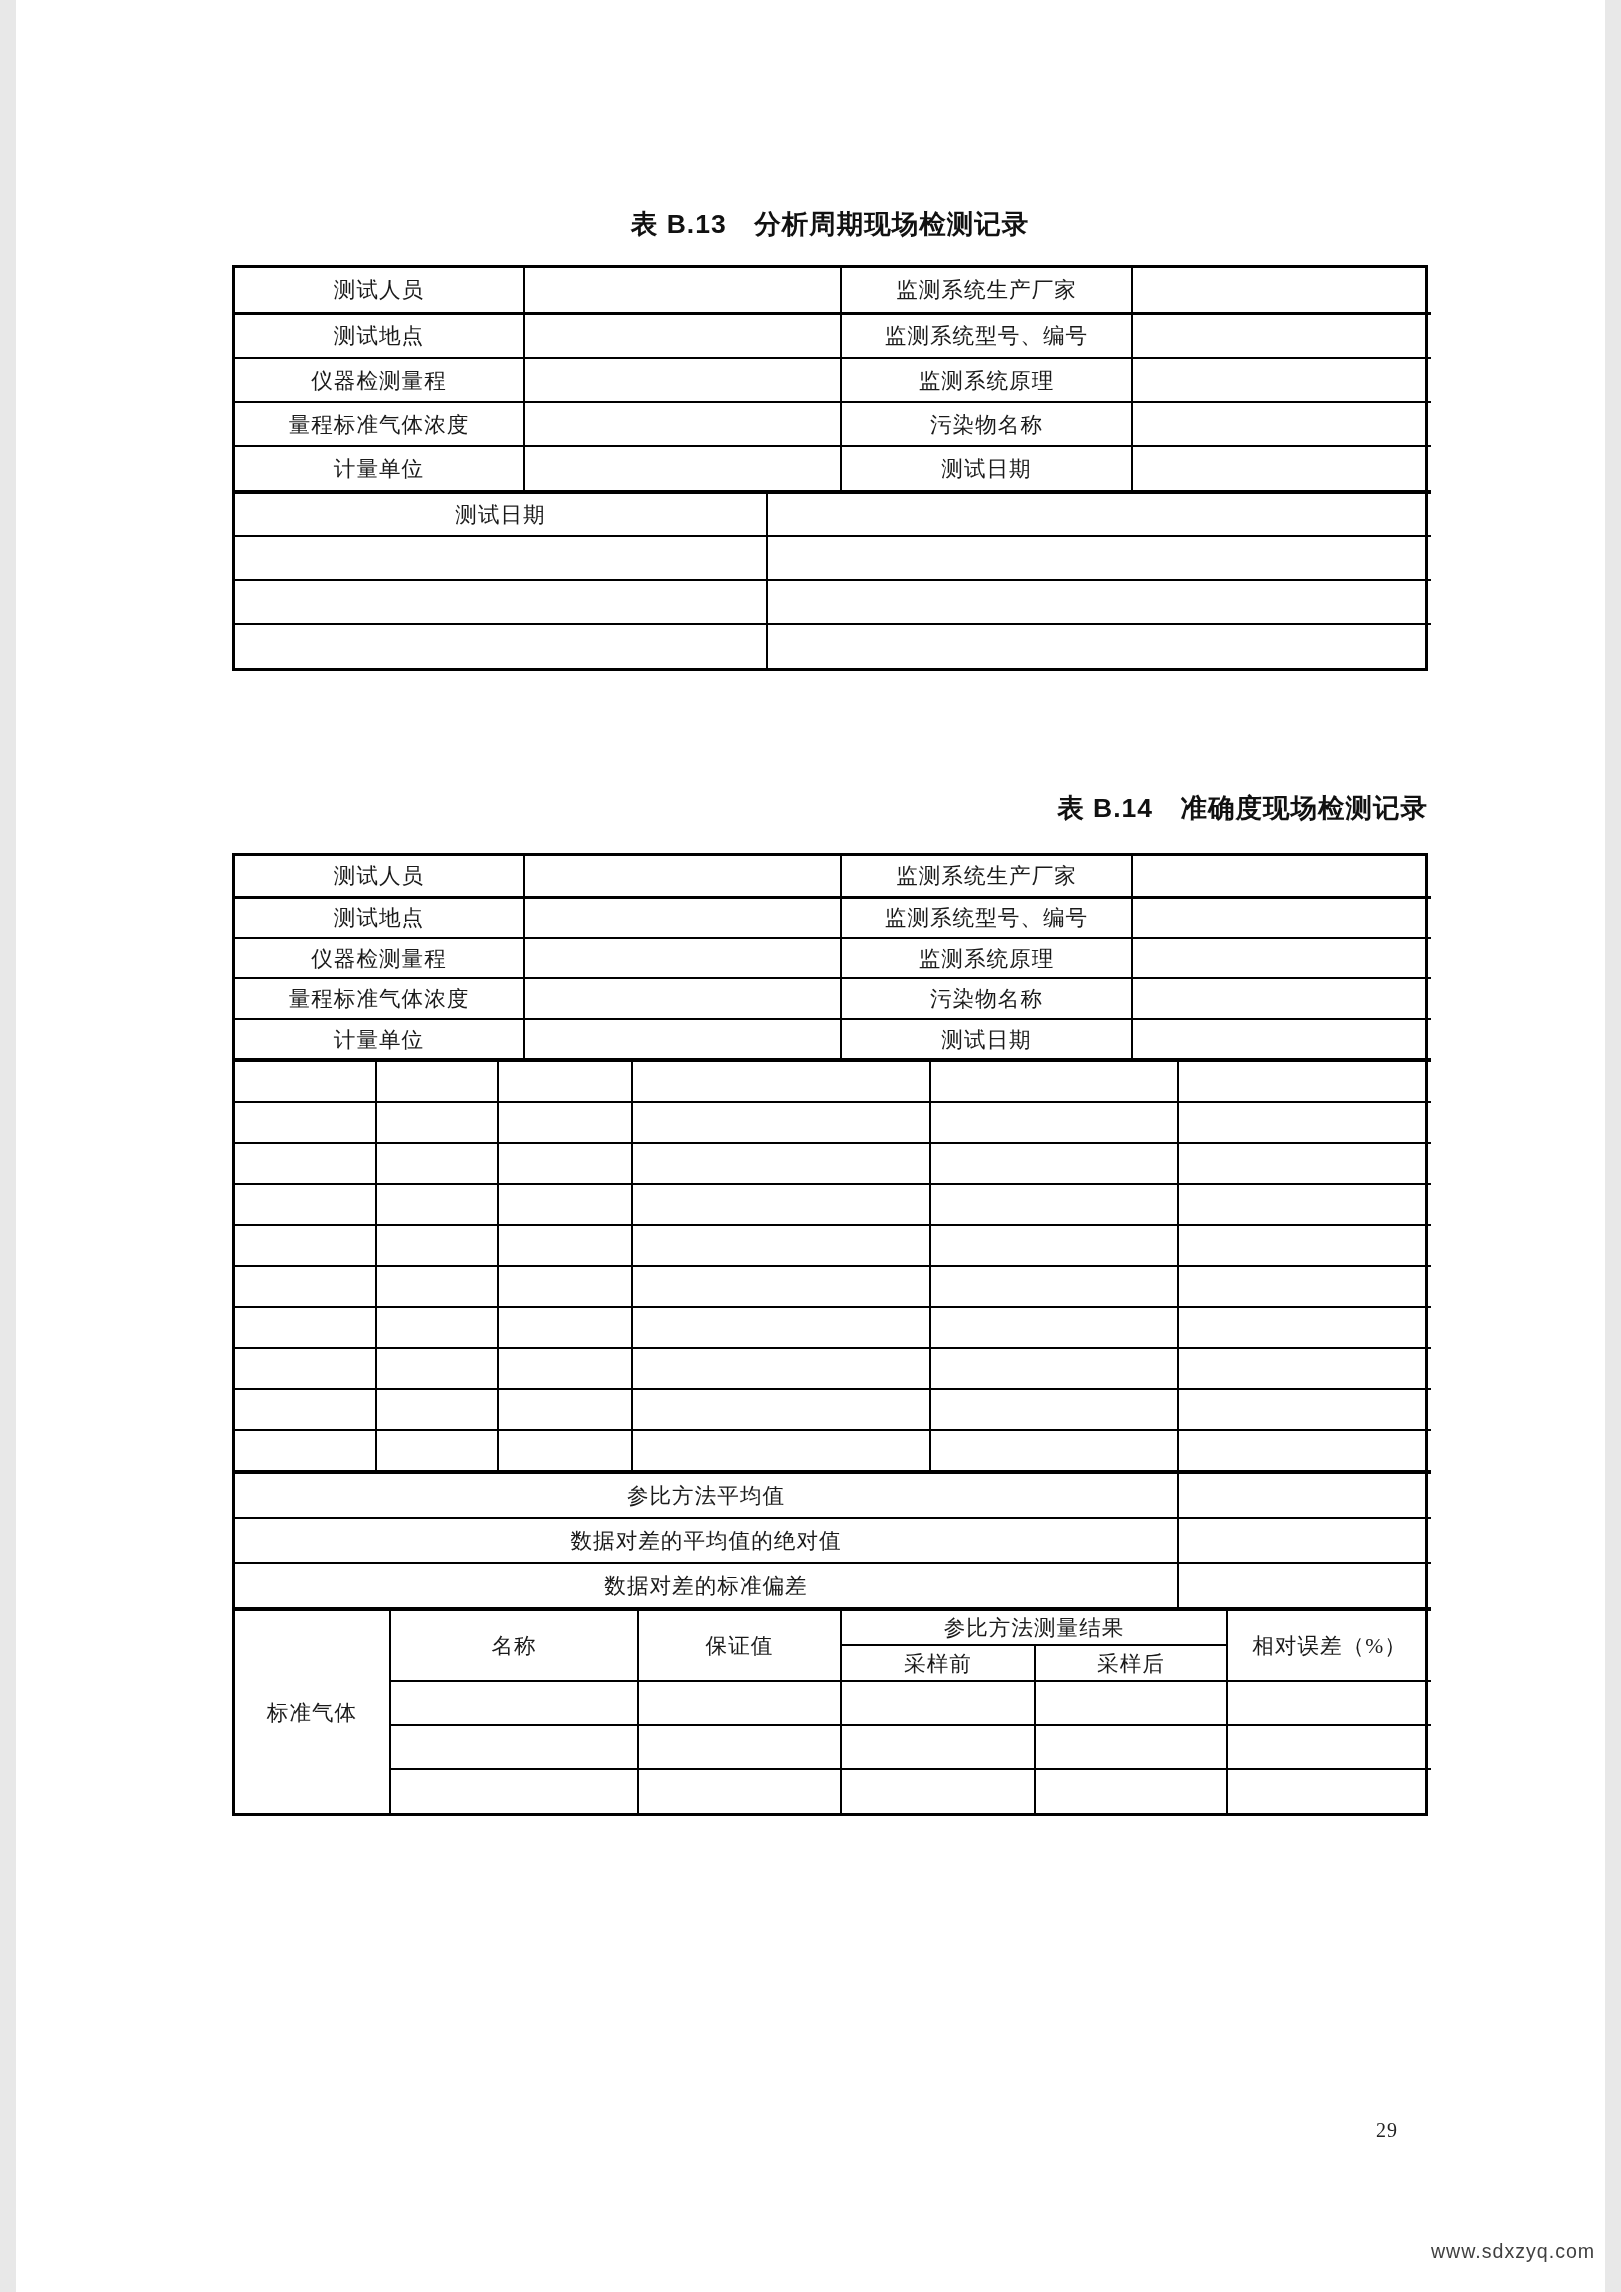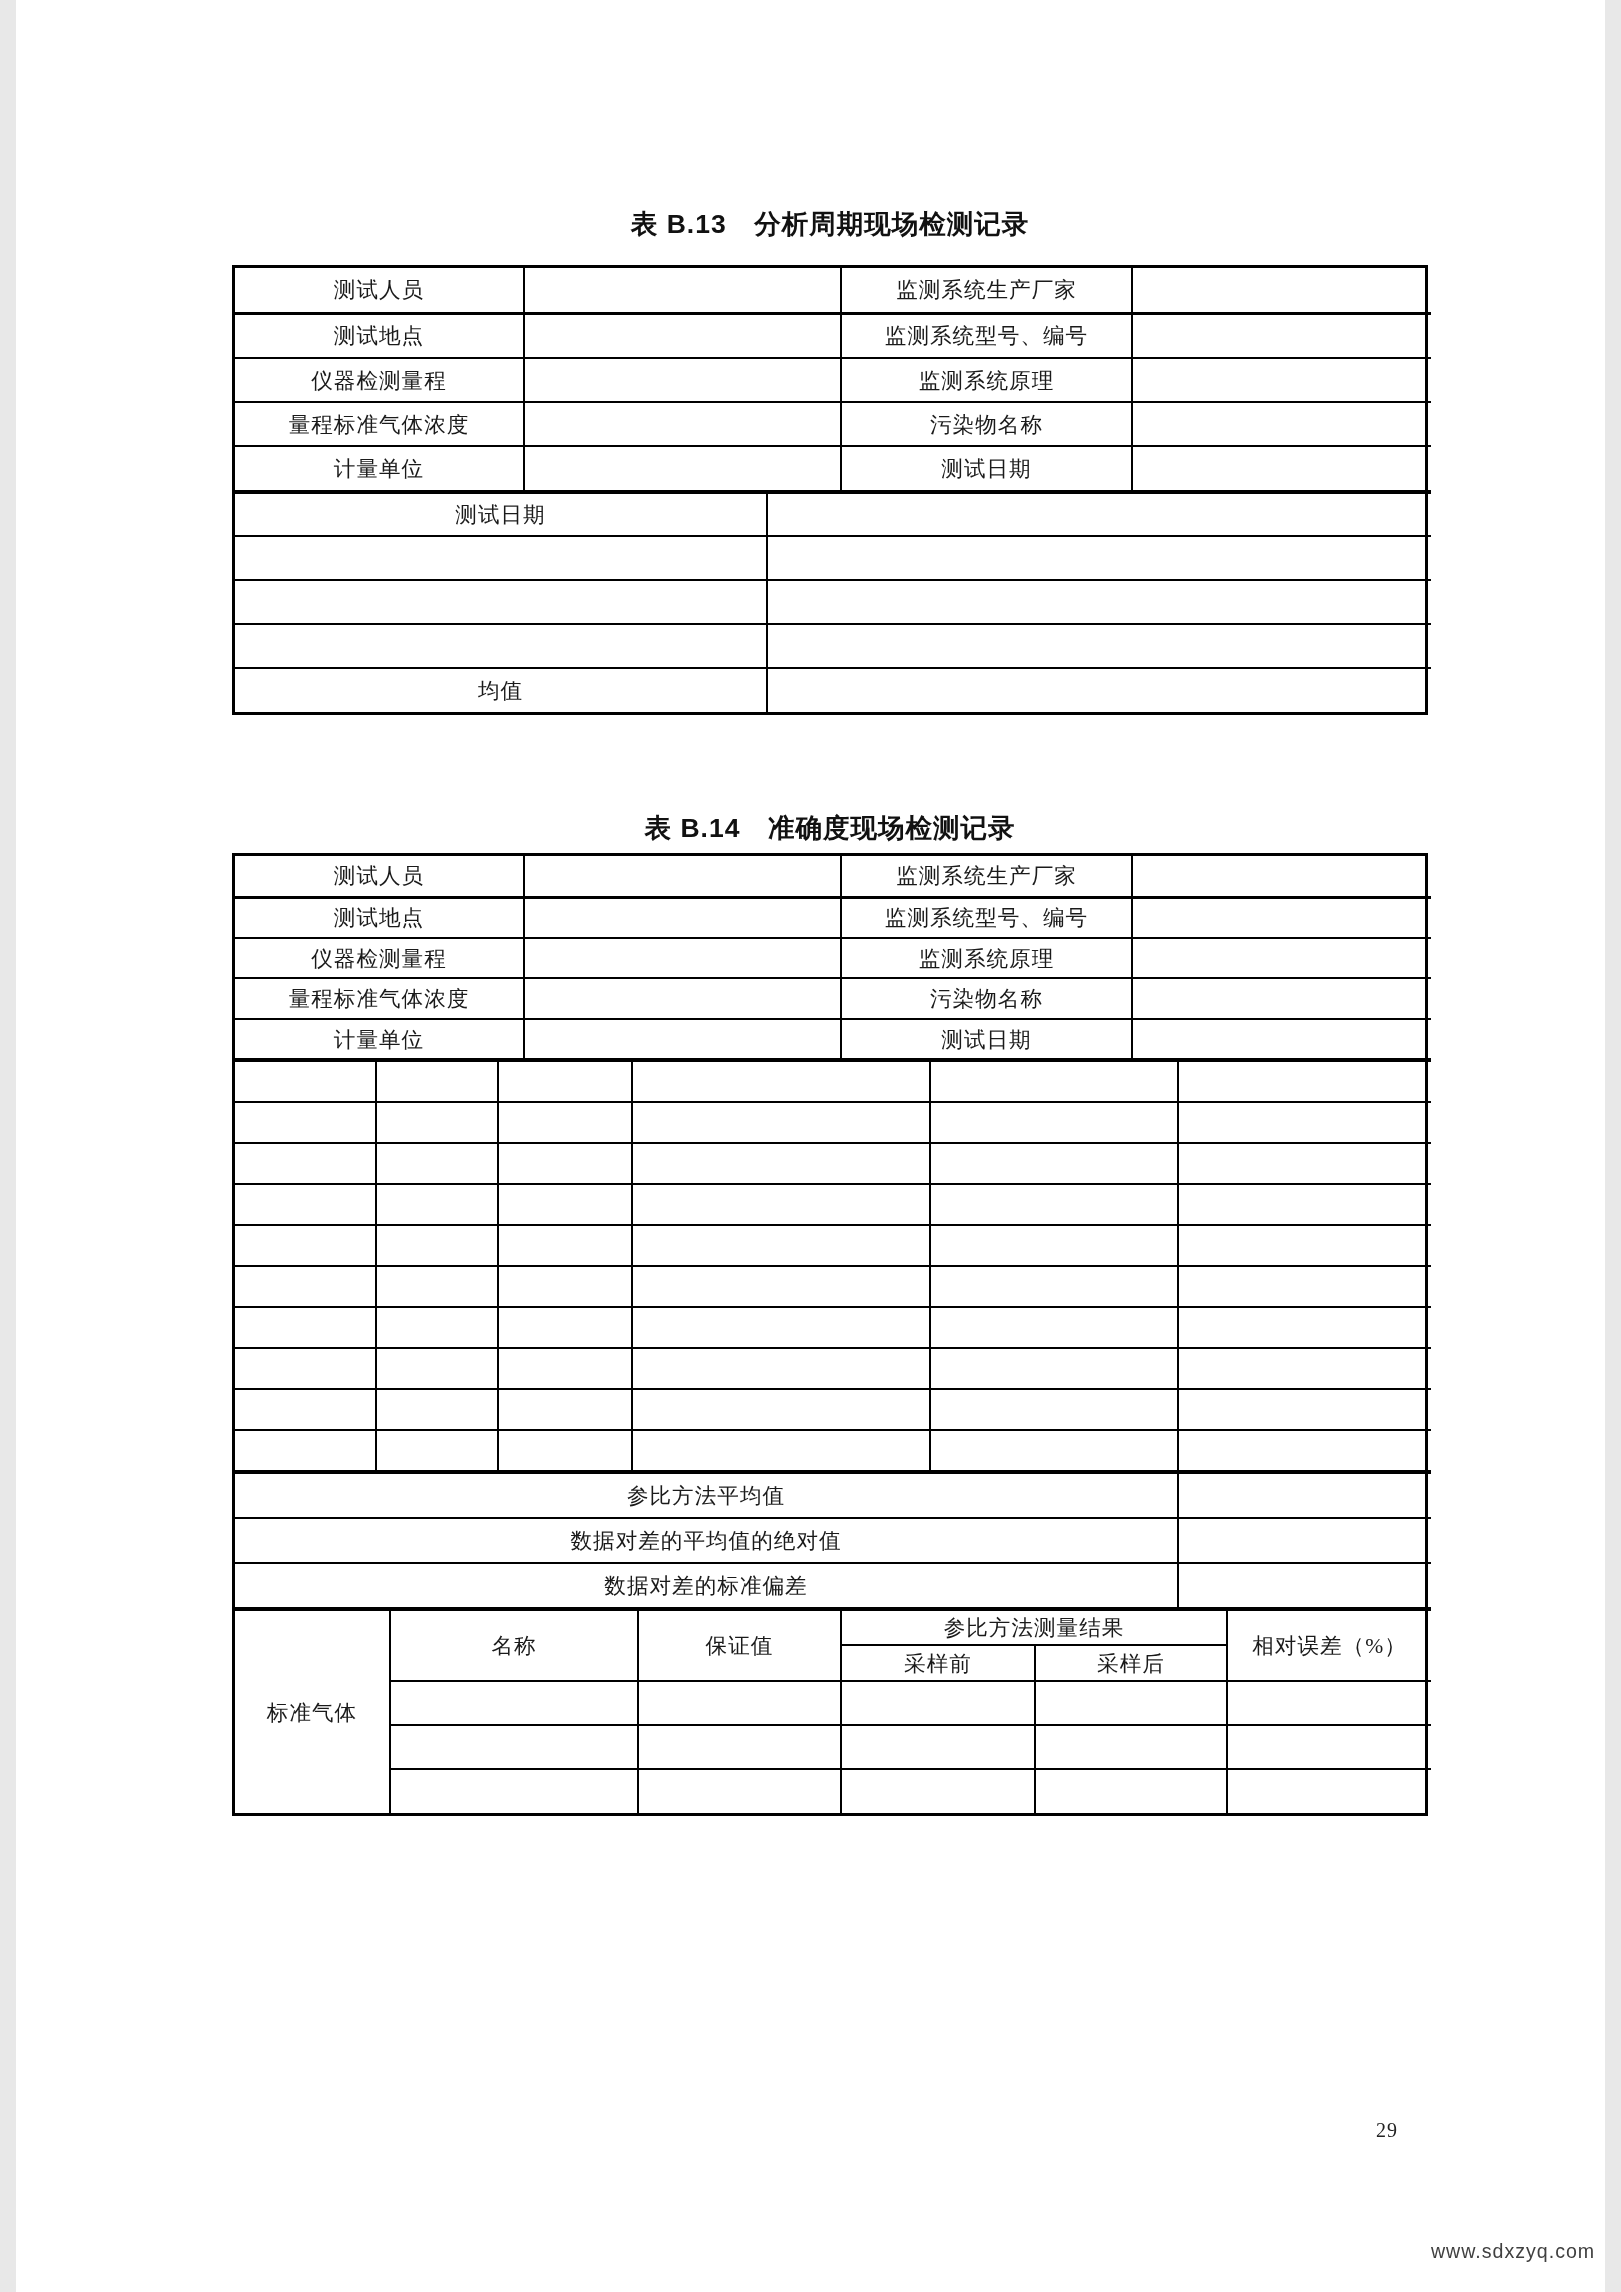--- a/index.html
+++ b/index.html
@@ -13,21 +13,21 @@
     overflow:hidden;
   }
   .tbl-title {
     position:absolute; left:216px; width:1196px;
     text-align:center;
     font-family:"Liberation Sans","DejaVu Sans",sans-serif;
     font-weight:700; font-size:26.5px; letter-spacing:1px;
     color:#111;
   }
   #title-b13 { top:206px; }
-  #title-b14 { top:810px; }
+  #title-b14 { top:790px;text-align:right; }
   .tbl-wrap {
     position:absolute; left:216px; width:1196px;
     border:3.9px solid #000; box-sizing:border-box;
     background:#fff;
   }
   #t1-wrap { top:265px; }
   #t2-wrap { top:853px; }
   table.grid { border-collapse:collapse; table-layout:fixed; width:100%; }
   table.grid td {
     border:2px solid #000;
@@ -122,24 +122,20 @@
         <td></td>
       </tr>
       <tr class="h45">
         <td></td>
         <td></td>
       </tr>
       <tr class="h45">
         <td></td>
         <td></td>
       </tr>
-      <tr class="h45">
-        <td>均值</td>
-        <td></td>
-      </tr>
     </tbody>
       </table>
   </div>
 
   <div id="title-b14" class="tbl-title">表 B.14　准确度现场检测记录</div>
 
   <div id="t2-wrap" class="tbl-wrap">
 
     <table class="grid top-sec">
       <colgroup>

